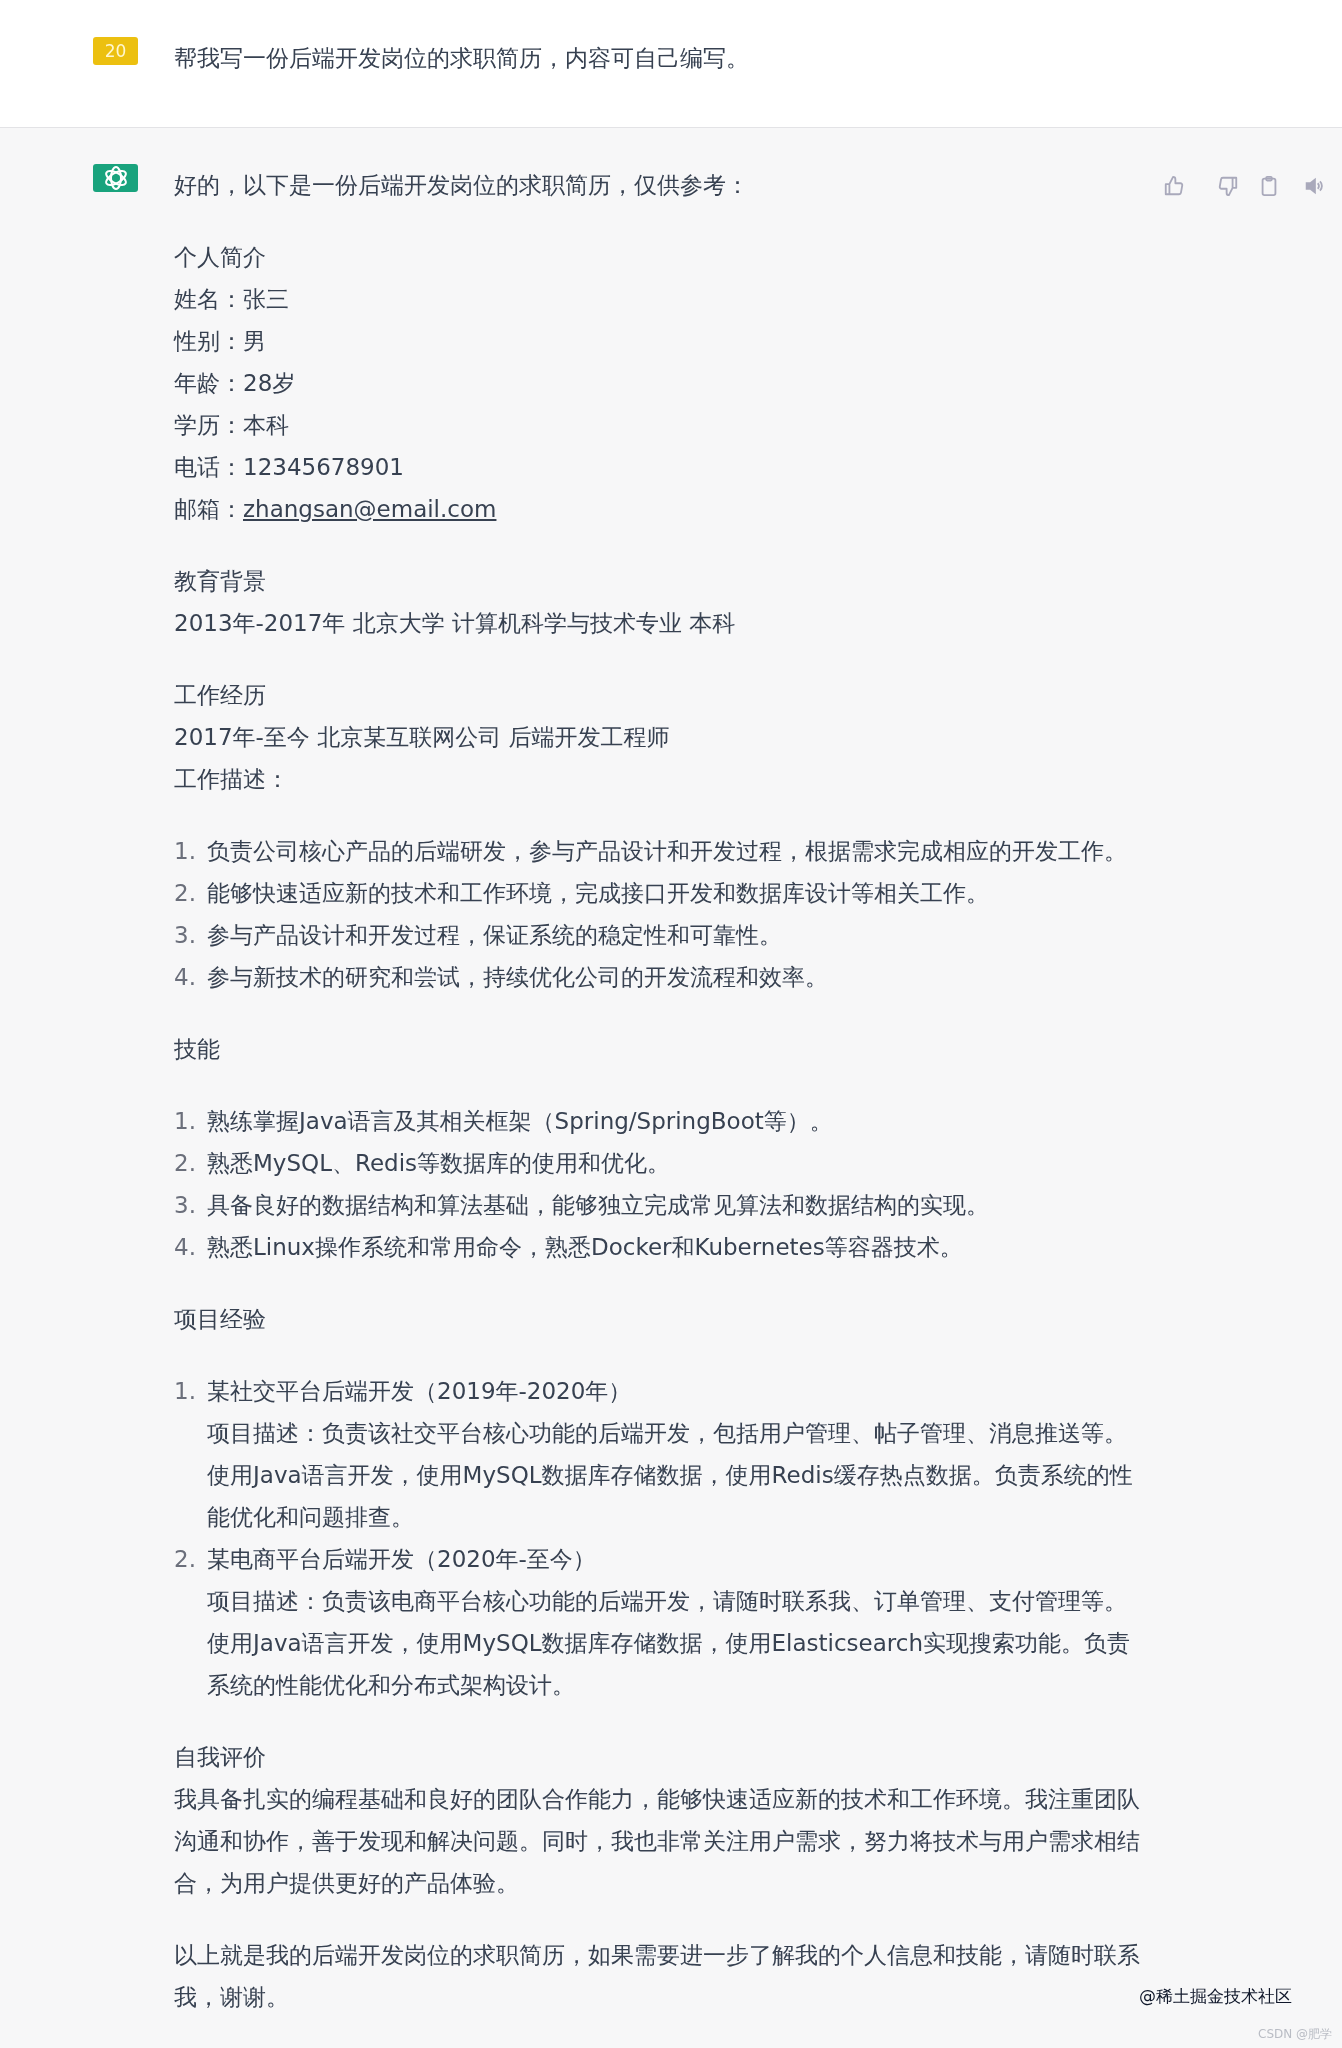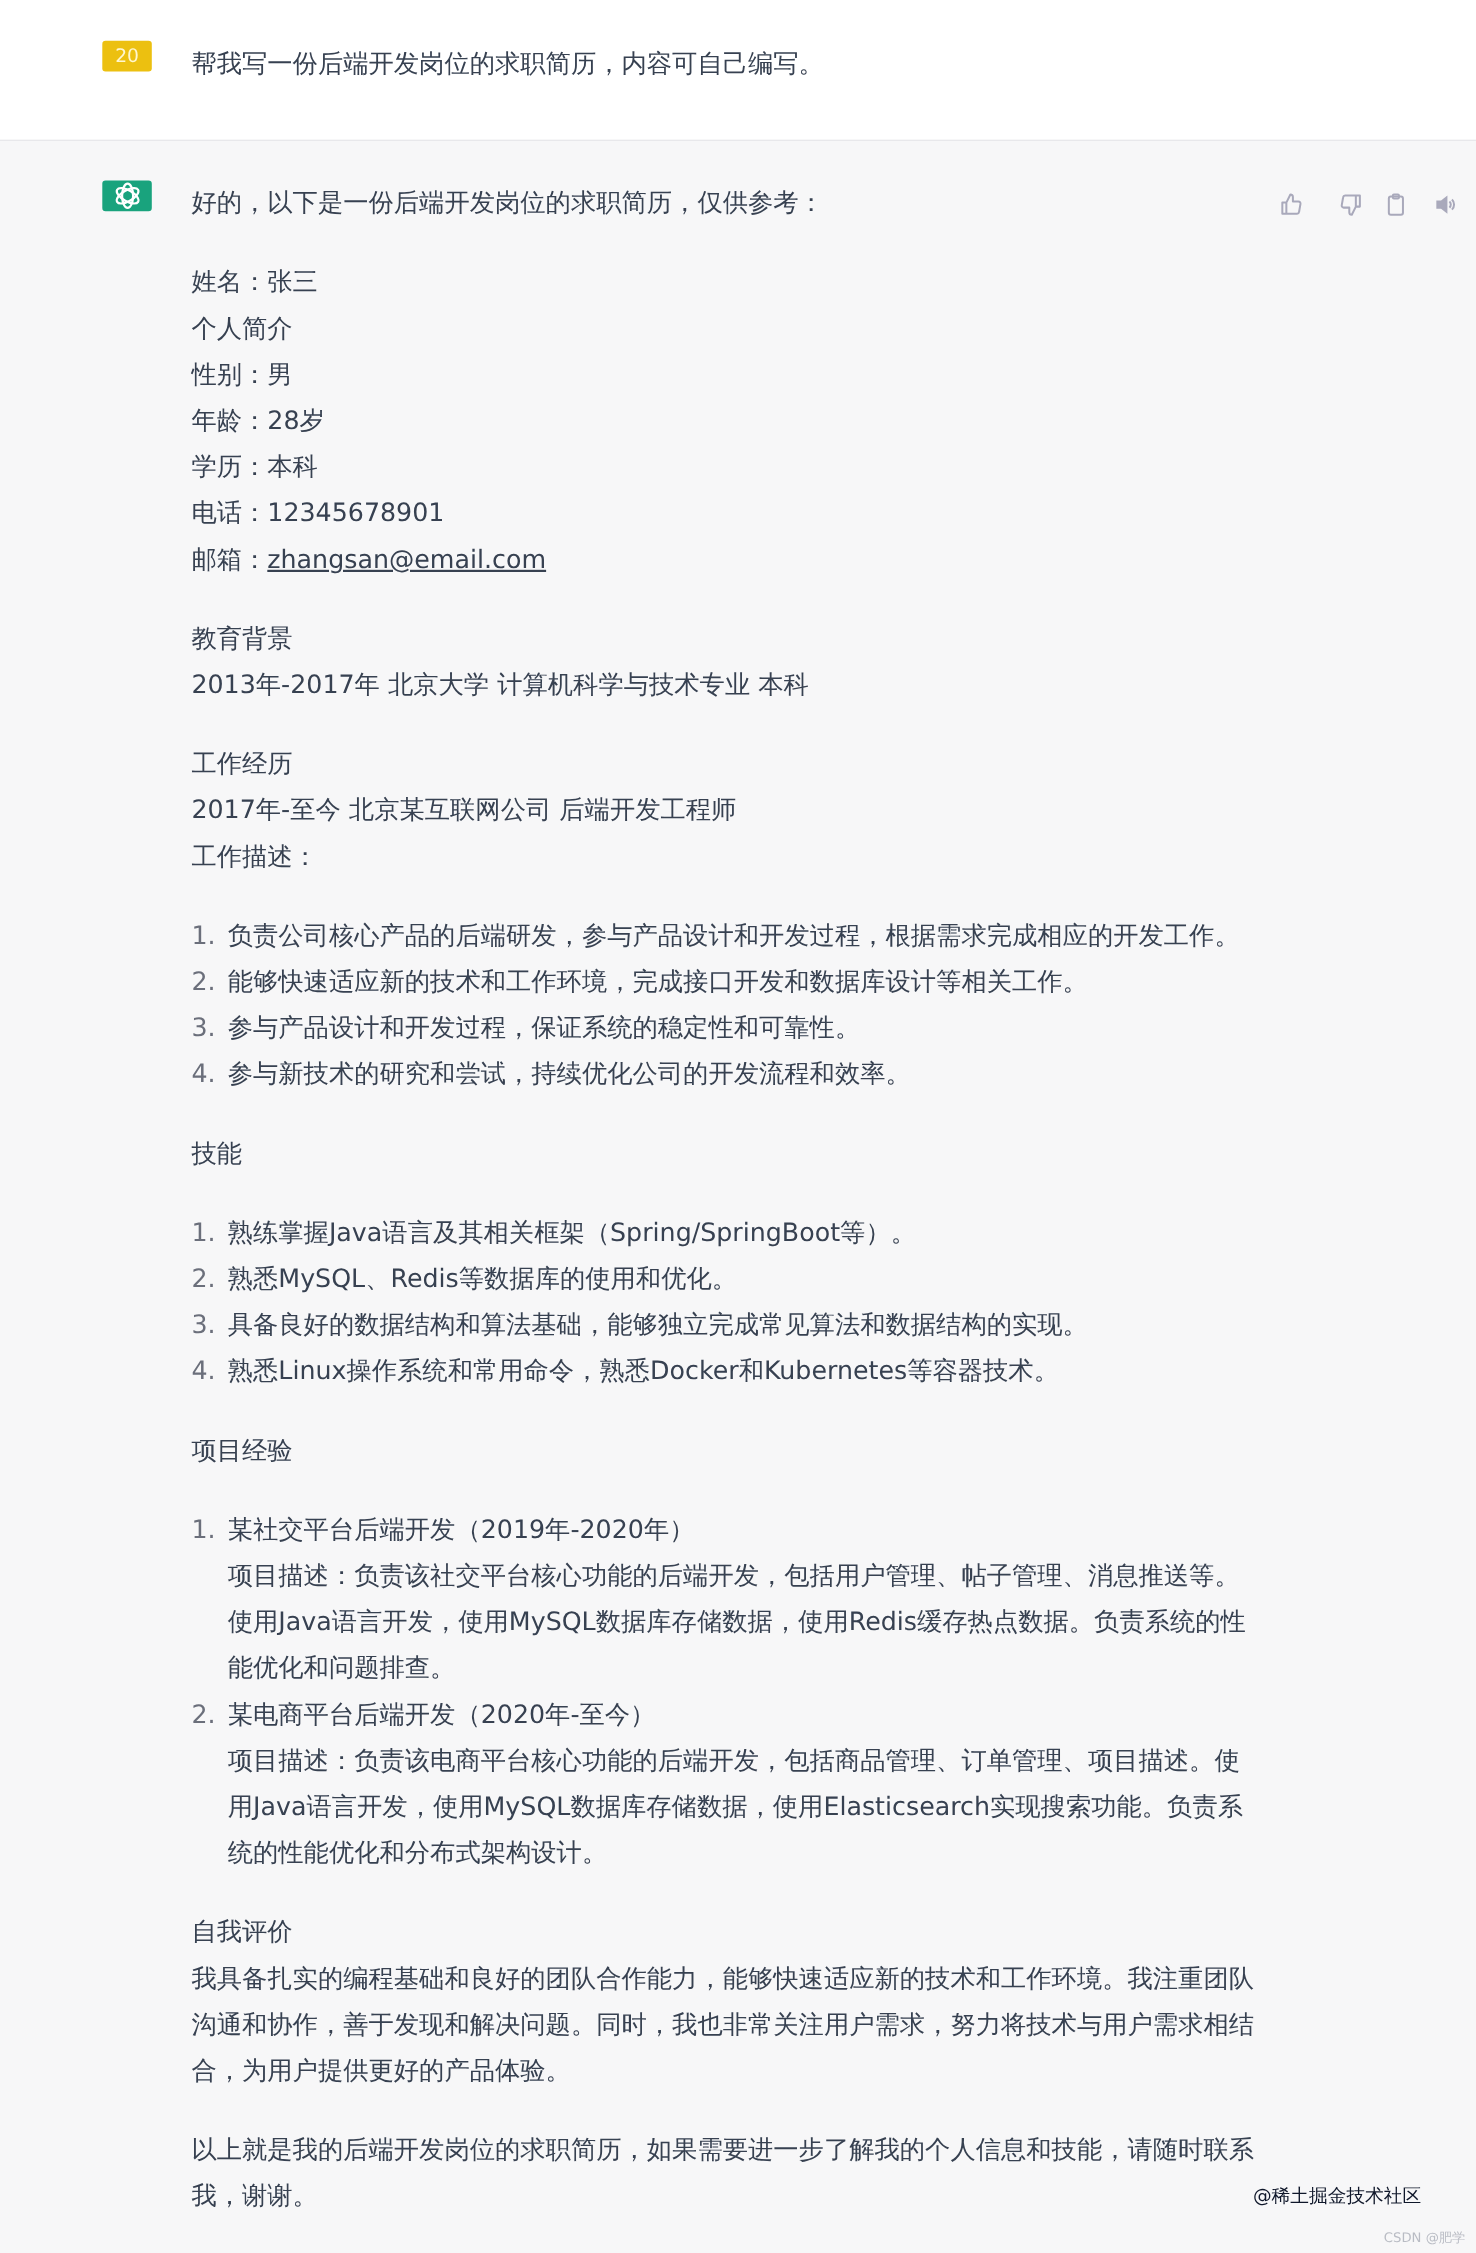--- a/index.html
+++ b/index.html
@@ -85,22 +85,22 @@
         <path d="M16 9a4 4 0 0 1 0 6M18.5 7a7 7 0 0 1 0 10"></path>
       </svg>
   </div>
 </div>
 
 <div class="assistant">
   <p class="p">好的，以下是一份后端开发岗位的求职简历，仅供参考：</p>
   <div class="gap"></div>
 
   <div>
+    <p class="p">个人简介</p>
     <p class="p"><span>姓名：</span><span>张三</span></p>
-    <p class="p">个人简介</p>
     <p class="p"><span>性别：</span><span>男</span></p>
     <p class="p"><span>年龄：</span><span>28岁</span></p>
     <p class="p"><span>学历：</span><span>本科</span></p>
     <p class="p"><span>电话：</span><span>12345678901</span></p>
     <p class="p"><span>邮箱：</span><a class="email">zhangsan@email.com</a></p>
   </div>
   <div class="gap"></div>
 
   <div>
     <p class="p">教育背景</p>
@@ -139,21 +139,21 @@
     <div class="gap-sm"></div>
     <ol>
       <li>
           <span class="num">1.</span>
           <div>某社交平台后端开发（2019年-2020年）</div>
           <div>项目描述：负责该社交平台核心功能的后端开发，包括用户管理、帖子管理、消息推送等。使用Java语言开发，使用MySQL数据库存储数据，使用Redis缓存热点数据。负责系统的性能优化和问题排查。</div>
         </li>
       <li>
           <span class="num">2.</span>
           <div>某电商平台后端开发（2020年-至今）</div>
-          <div>项目描述：负责该电商平台核心功能的后端开发，包括商品管理、订单管理、项目描述。使用Java语言开发，使用MySQL数据库存储数据，使用Elasticsearch实现搜索功能。负责系统的性能优化和分布式架构设计。</div>
+          <div>项目描述：负责该电商平台核心功能的后端开发，请随时联系我、订单管理、支付管理等。使用Java语言开发，使用MySQL数据库存储数据，使用Elasticsearch实现搜索功能。负责系统的性能优化和分布式架构设计。</div>
         </li>
     </ol>
   </div>
   <div class="gap"></div>
 
   <div>
     <p class="p">自我评价</p>
     <p class="p">我具备扎实的编程基础和良好的团队合作能力，能够快速适应新的技术和工作环境。我注重团队沟通和协作，善于发现和解决问题。同时，我也非常关注用户需求，努力将技术与用户需求相结合，为用户提供更好的产品体验。</p>
   </div>
   <div class="gap"></div>

